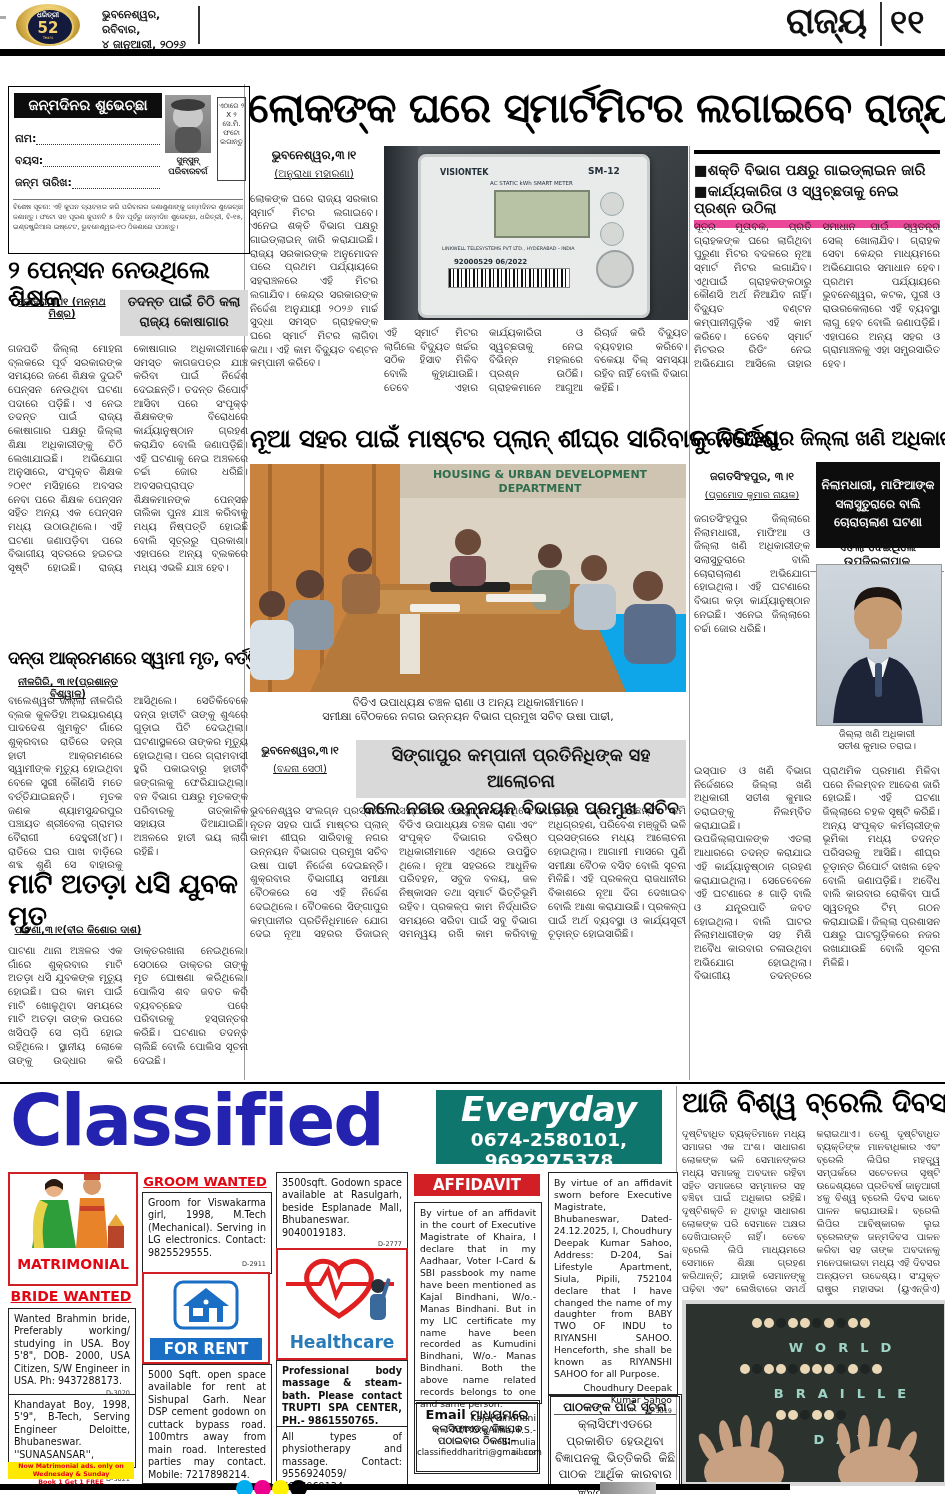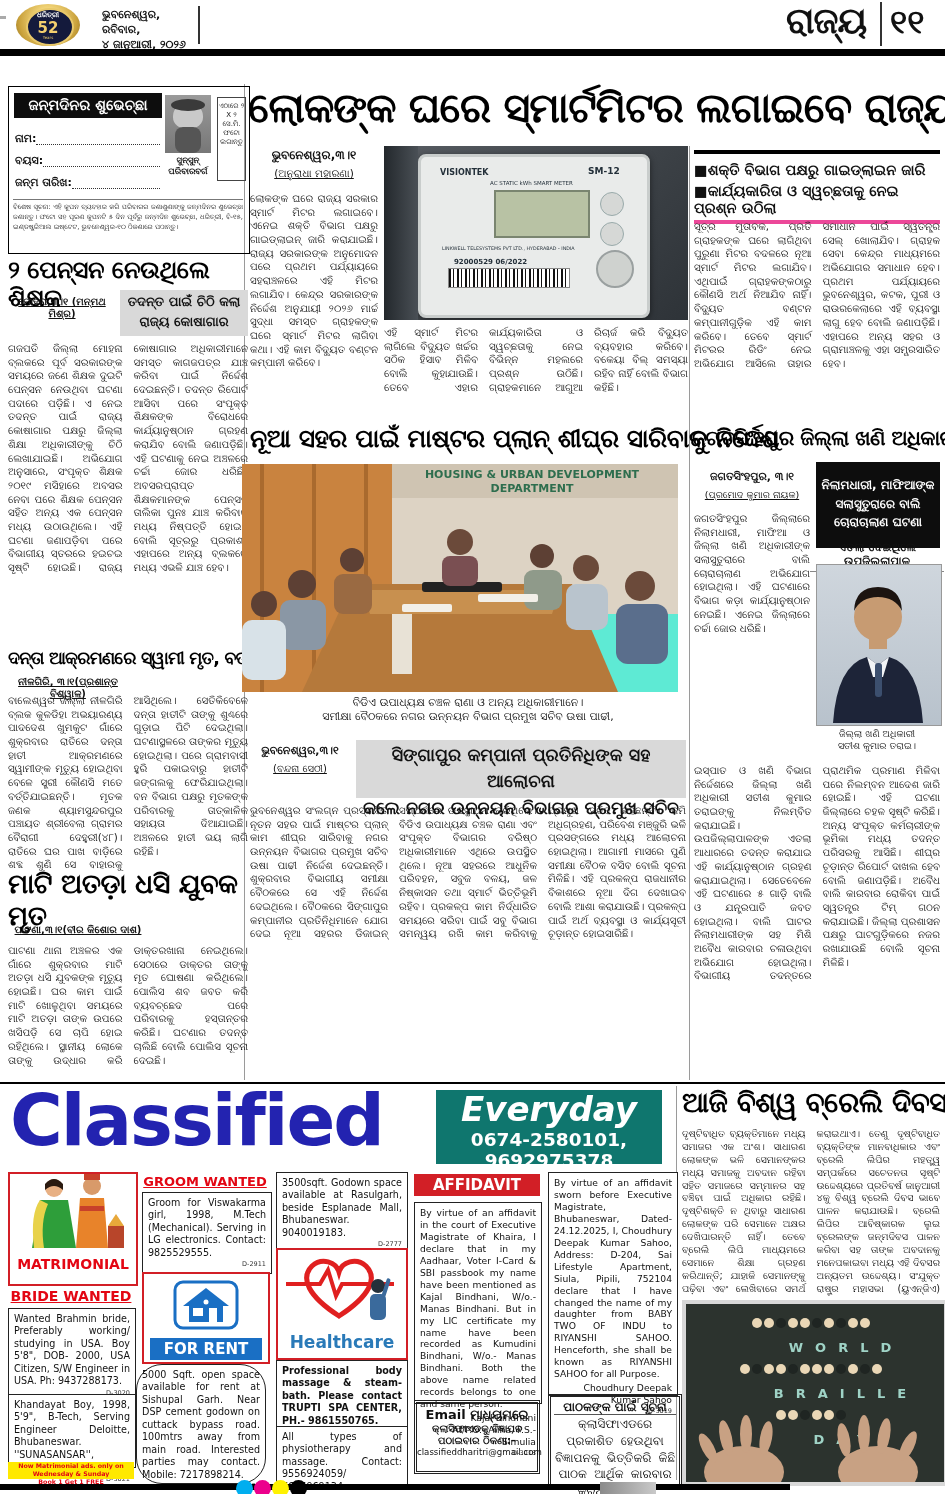--- a/index.html
+++ b/index.html
@@ -119,29 +119,29 @@
     <div class="abs" style="left:110px;top:44px;width:92px;height:44px;background:#b8c2a4;border:2px solid #7a8570;"></div>
     <div class="abs" style="left:216px;top:46px;width:22px;height:22px;border-radius:50%;background:#d6d8d6;border:1px solid #9aa;"></div>
     <div class="abs" style="left:216px;top:76px;width:22px;height:22px;border-radius:50%;background:#d6d8d6;border:1px solid #9aa;"></div>
     <div class="abs" style="left:212px;top:104px;width:34px;height:34px;border-radius:50%;background:#cfd2cf;border:2px solid #9aa0a0;"></div>
     <div class="meter-label" style="left:58px;top:100px;font-size:4.8px;">LINKWELL TELESYSTEMS PVT LTD., HYDERABAD - INDIA</div>
     <div class="meter-label b" style="left:70px;top:112px;font-size:7px;">92000529    06/2022</div>
     <div class="abs barcode" style="left:64px;top:122px;width:120px;height:18px;border:1px solid #888;"></div>
     <div class="abs" style="left:0;top:0;width:34px;height:174px;background:linear-gradient(90deg,#23282c,#4a5056);"></div>
   </div>
 
-  <div class="abs" style="left:694px;top:150px;width:246px;height:60px;border-top:4px solid #000;border-bottom:4px solid #ec4899;padding-top:6px;">
+  <div class="abs" style="left:694px;top:150px;width:246px;height:60px;border-top:4px solid #000;border-bottom:8px solid #ec4899;padding-top:6px;">
     <div class="b" style="font-size:14.5px;margin:2px 0;"><span>■</span><span>ଶକ୍ତି ବିଭାଗ ପକ୍ଷରୁ ଗାଇଡ୍‌ଲାଇନ ଜାରି</span></div>
     <div class="b" style="font-size:14.5px;margin:4px 0;"><span>■</span><span>କାର୍ଯ୍ୟକାରିତା ଓ ସ୍ୱଚ୍ଛତାକୁ ନେଇ ପ୍ରଶ୍ନ ଉଠିଲା</span></div>
   </div>
   <div class="abs body-txt just c2" style="left:694px;top:220px;width:246px;height:200px;">ସୂତ୍ର ମୁତାବକ, ପ୍ରତି ଗ୍ରାହକଙ୍କ ଘରେ ଲାଗିଥିବା ପୁରୁଣା ମିଟର ବଦଳରେ ନୂଆ ସ୍ମାର୍ଟ ମିଟର ଲଗାଯିବ। ଏଥିପାଇଁ ଗ୍ରାହକଙ୍କଠାରୁ କୌଣସି ଅର୍ଥ ନିଆଯିବ ନାହିଁ। ବିଦ୍ୟୁତ ବଣ୍ଟନ କମ୍ପାନୀଗୁଡ଼ିକ ଏହି କାମ କରିବେ। ତେବେ ସ୍ମାର୍ଟ ମିଟରର ରିଡିଂ ନେଇ ଅଭିଯୋଗ ଆସିଲେ ତାହାର ସମାଧାନ ପାଇଁ ସ୍ୱତନ୍ତ୍ର ସେଲ୍ ଖୋଲାଯିବ। ଗ୍ରାହକ ସେବା କେନ୍ଦ୍ର ମାଧ୍ୟମରେ ଅଭିଯୋଗର ସମାଧାନ ହେବ। ପ୍ରଥମ ପର୍ଯ୍ୟାୟରେ ଭୁବନେଶ୍ୱର, କଟକ, ପୁରୀ ଓ ରାଉରକେଲାରେ ଏହି ବ୍ୟବସ୍ଥା ଲାଗୁ ହେବ ବୋଲି ଜଣାପଡ଼ିଛି। ଏହାପରେ ଅନ୍ୟ ସହର ଓ ଗ୍ରାମାଞ୍ଚଳକୁ ଏହା ସମ୍ପ୍ରସାରିତ ହେବ।</div>
   <div class="abs body-txt just c3" style="left:384px;top:326px;width:304px;height:94px;">ଏହି ସ୍ମାର୍ଟ ମିଟର ଲାଗିଲେ ବିଦ୍ୟୁତ ଖର୍ଚ୍ଚର ସଠିକ ହିସାବ ମିଳିବ ବୋଲି କୁହାଯାଉଛି। ତେବେ ଏହାର କାର୍ଯ୍ୟକାରିତା ଓ ସ୍ୱଚ୍ଛତାକୁ ନେଇ ବିଭିନ୍ନ ମହଲରେ ପ୍ରଶ୍ନ ଉଠିଛି। ଗ୍ରାହକମାନେ ଆଗୁଆ ରିଚାର୍ଜ କରି ବିଦ୍ୟୁତ ବ୍ୟବହାର କରିବେ। ବକେୟା ବିଲ୍ ସମସ୍ୟା ରହିବ ନାହିଁ ବୋଲି ବିଭାଗ କହିଛି।</div>
 
   <div class="abs hl" style="left:250px;top:424px;width:438px;font-size:25px;white-space:nowrap;">ନୂଆ ସହର ପାଇଁ ମାଷ୍ଟର ପ୍ଲାନ୍ ଶୀଘ୍ର ସାରିବାକୁ ନିର୍ଦ୍ଦେଶ</div>
-  <div class="abs" style="left:242px;top:464px;width:436px;height:228px;overflow:hidden;background:#5eead4;">
+  <div class="abs" style="left:250px;top:464px;width:436px;height:228px;overflow:hidden;background:#0ea5e9;">
     <svg width="436" height="228" viewBox="0 0 436 228">
       <rect x="0" y="0" width="150" height="228" fill="#c9833f"></rect>
       <rect x="18" y="0" width="4" height="228" fill="#a96a2e"></rect>
         <rect x="70" y="0" width="4" height="228" fill="#a96a2e"></rect>
         <rect x="122" y="0" width="4" height="228" fill="#a96a2e"></rect>
       <rect x="150" y="0" width="286" height="150" fill="#ddd3c4"></rect>
       <rect x="150" y="0" width="286" height="34" fill="#cfc4b2"></rect>
       <text x="290" y="14" font-size="11" font-weight="bold" fill="#2e6e4e" text-anchor="middle">HOUSING &amp; URBAN DEVELOPMENT</text>
       <text x="290" y="28" font-size="11" font-weight="bold" fill="#2e6e4e" text-anchor="middle">DEPARTMENT</text>
       <polygon points="60,228 376,228 330,120 110,120" fill="#b5793b"></polygon>
@@ -285,21 +285,21 @@
   <div class="abs" style="left:142px;top:1272px;width:124px;height:88px;border:2.5px solid #d21f26;background:#fff;text-align:center;">
     <svg width="70" height="54" viewBox="0 0 70 54" style="margin-top:4px;">
       <rect x="4" y="4" width="62" height="46" rx="8" fill="#fff" stroke="#1a6fc4" stroke-width="3"></rect>
       <polygon points="35,10 12,28 18,28 18,44 52,44 52,28 58,28" fill="#1a6fc4"></polygon>
       <rect x="38" y="30" width="8" height="14" fill="#fff"></rect>
       <rect x="22" y="30" width="10" height="8" fill="#fff"></rect>
       <circle cx="35" cy="24" r="2.5" fill="#fff"></circle>
     </svg>
     <div class="b" style="background:#1a6fc4;color:#fff;font-size:15px;margin:2px 6px;padding:2px 0;">FOR RENT</div>
   </div>
-  <div class="abs adbox" style="left:136px;top:1364px;width:118px;height:110px;border-radius:26px;">
+  <div class="abs adbox" style="left:142px;top:1364px;width:118px;height:110px;">
     <span>5000 Sqft. open space available for rent at Sishupal Garh. Near DSP cement godown on cuttack bypass road. 100mtrs away from main road. Interested parties may contact. Mobile: 7217898214.</span>
     <span class="adcode">D-3022</span>
   </div>
 
   <div class="abs adbox" style="left:276px;top:1172px;width:120px;height:70px;">
     <span>3500sqft. Godown space available at Rasulgarh, beside Esplanade Mall, Bhubaneswar. 9040019183.</span>
     <span class="adcode">D-2777</span>
   </div>
   <div class="abs" style="left:276px;top:1248px;width:128px;height:108px;border:2.5px solid #d21f26;background:#fff;">
     <svg width="122" height="78" viewBox="0 0 122 78">

